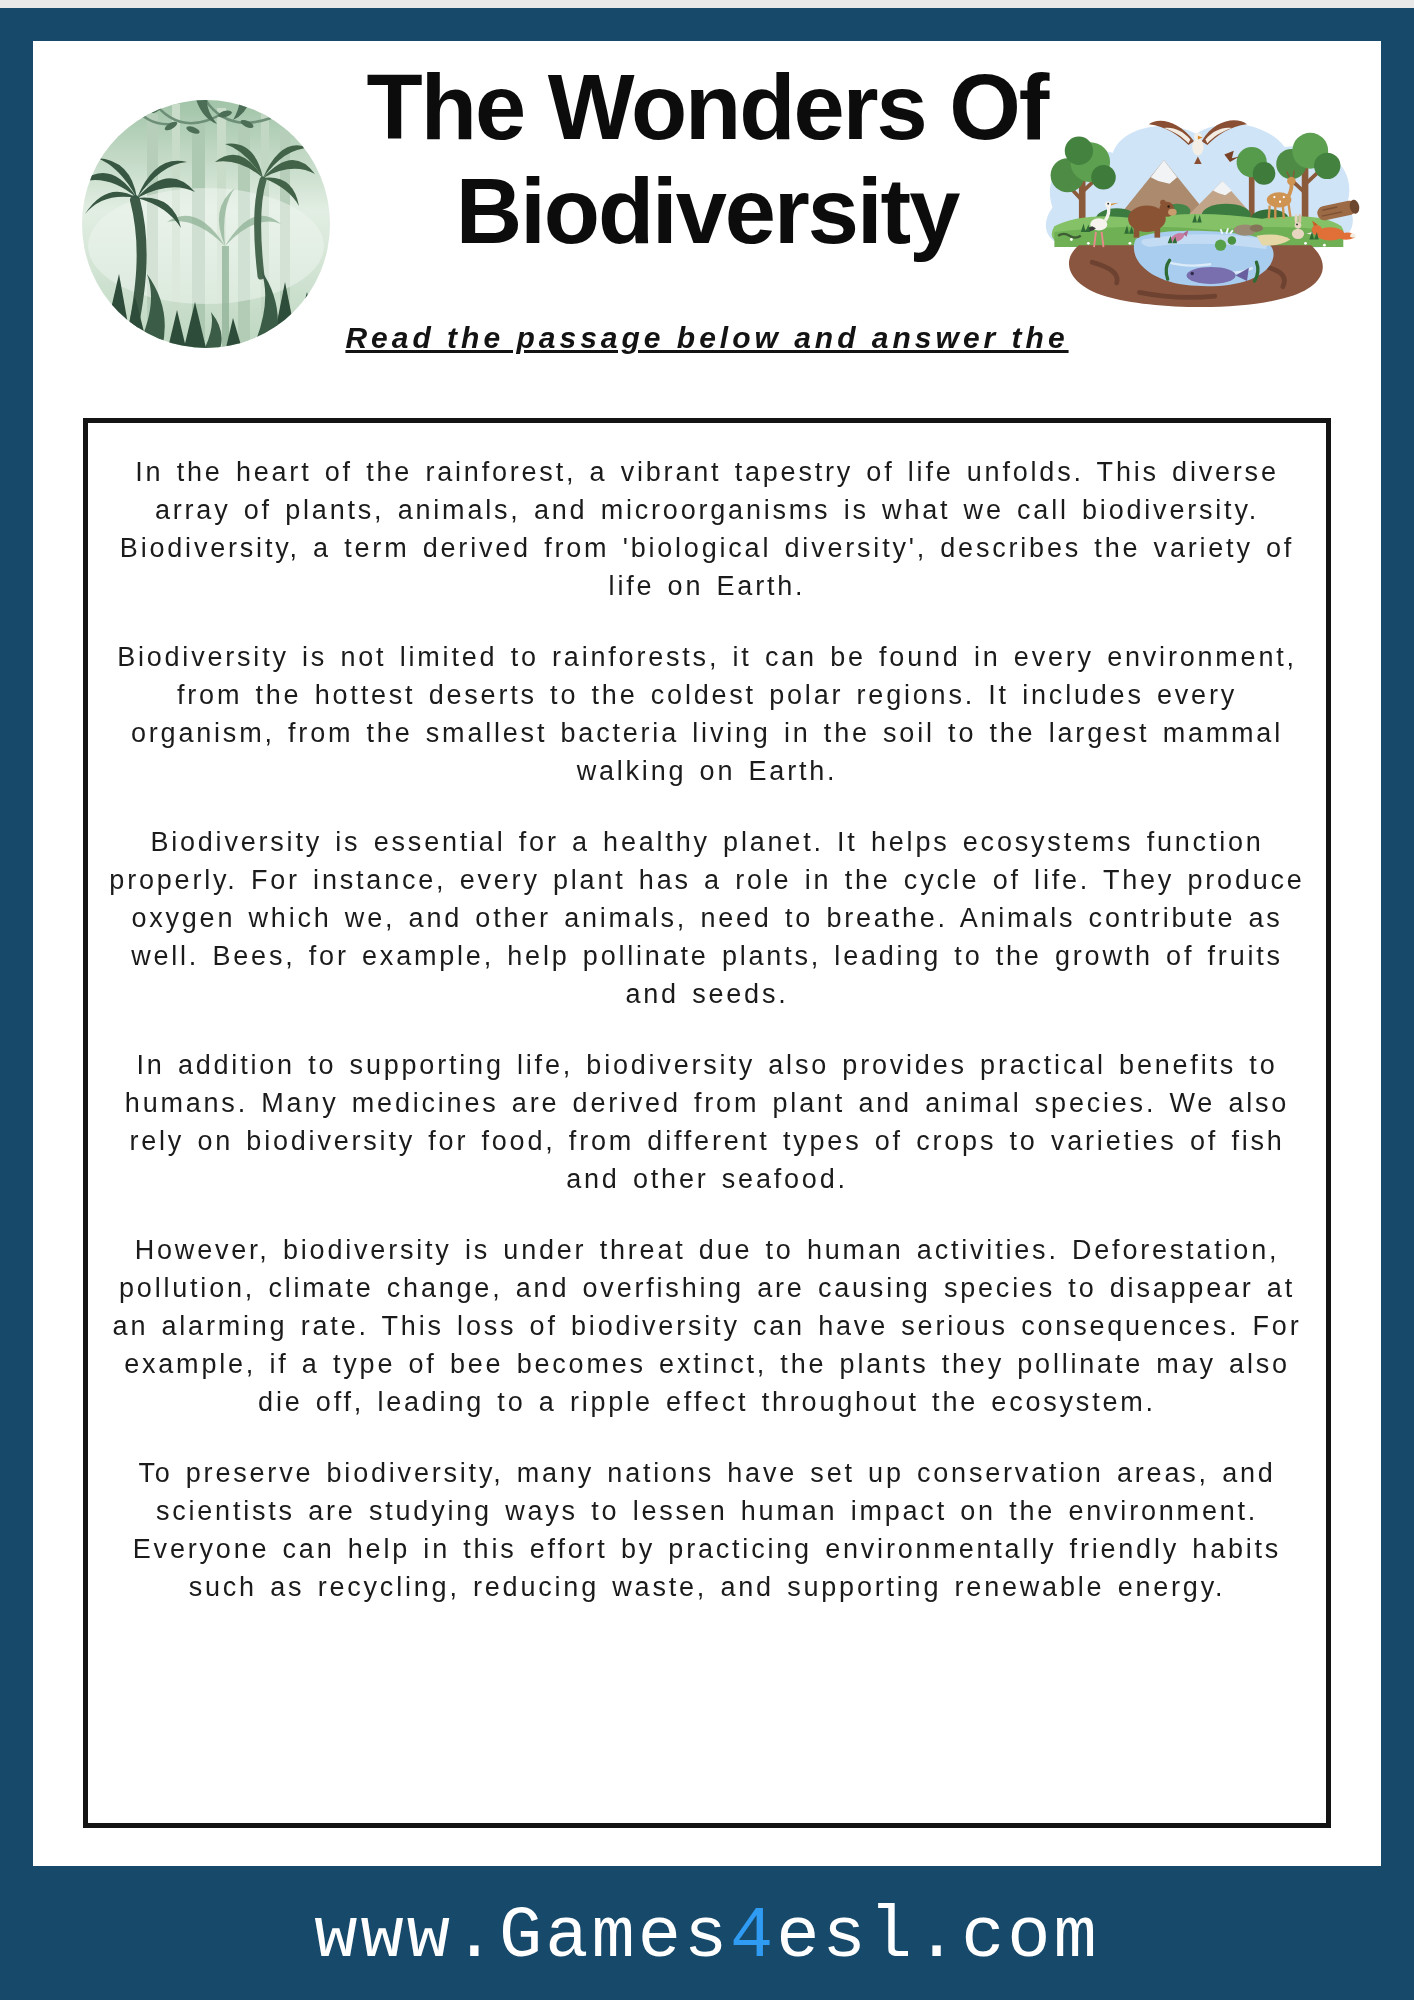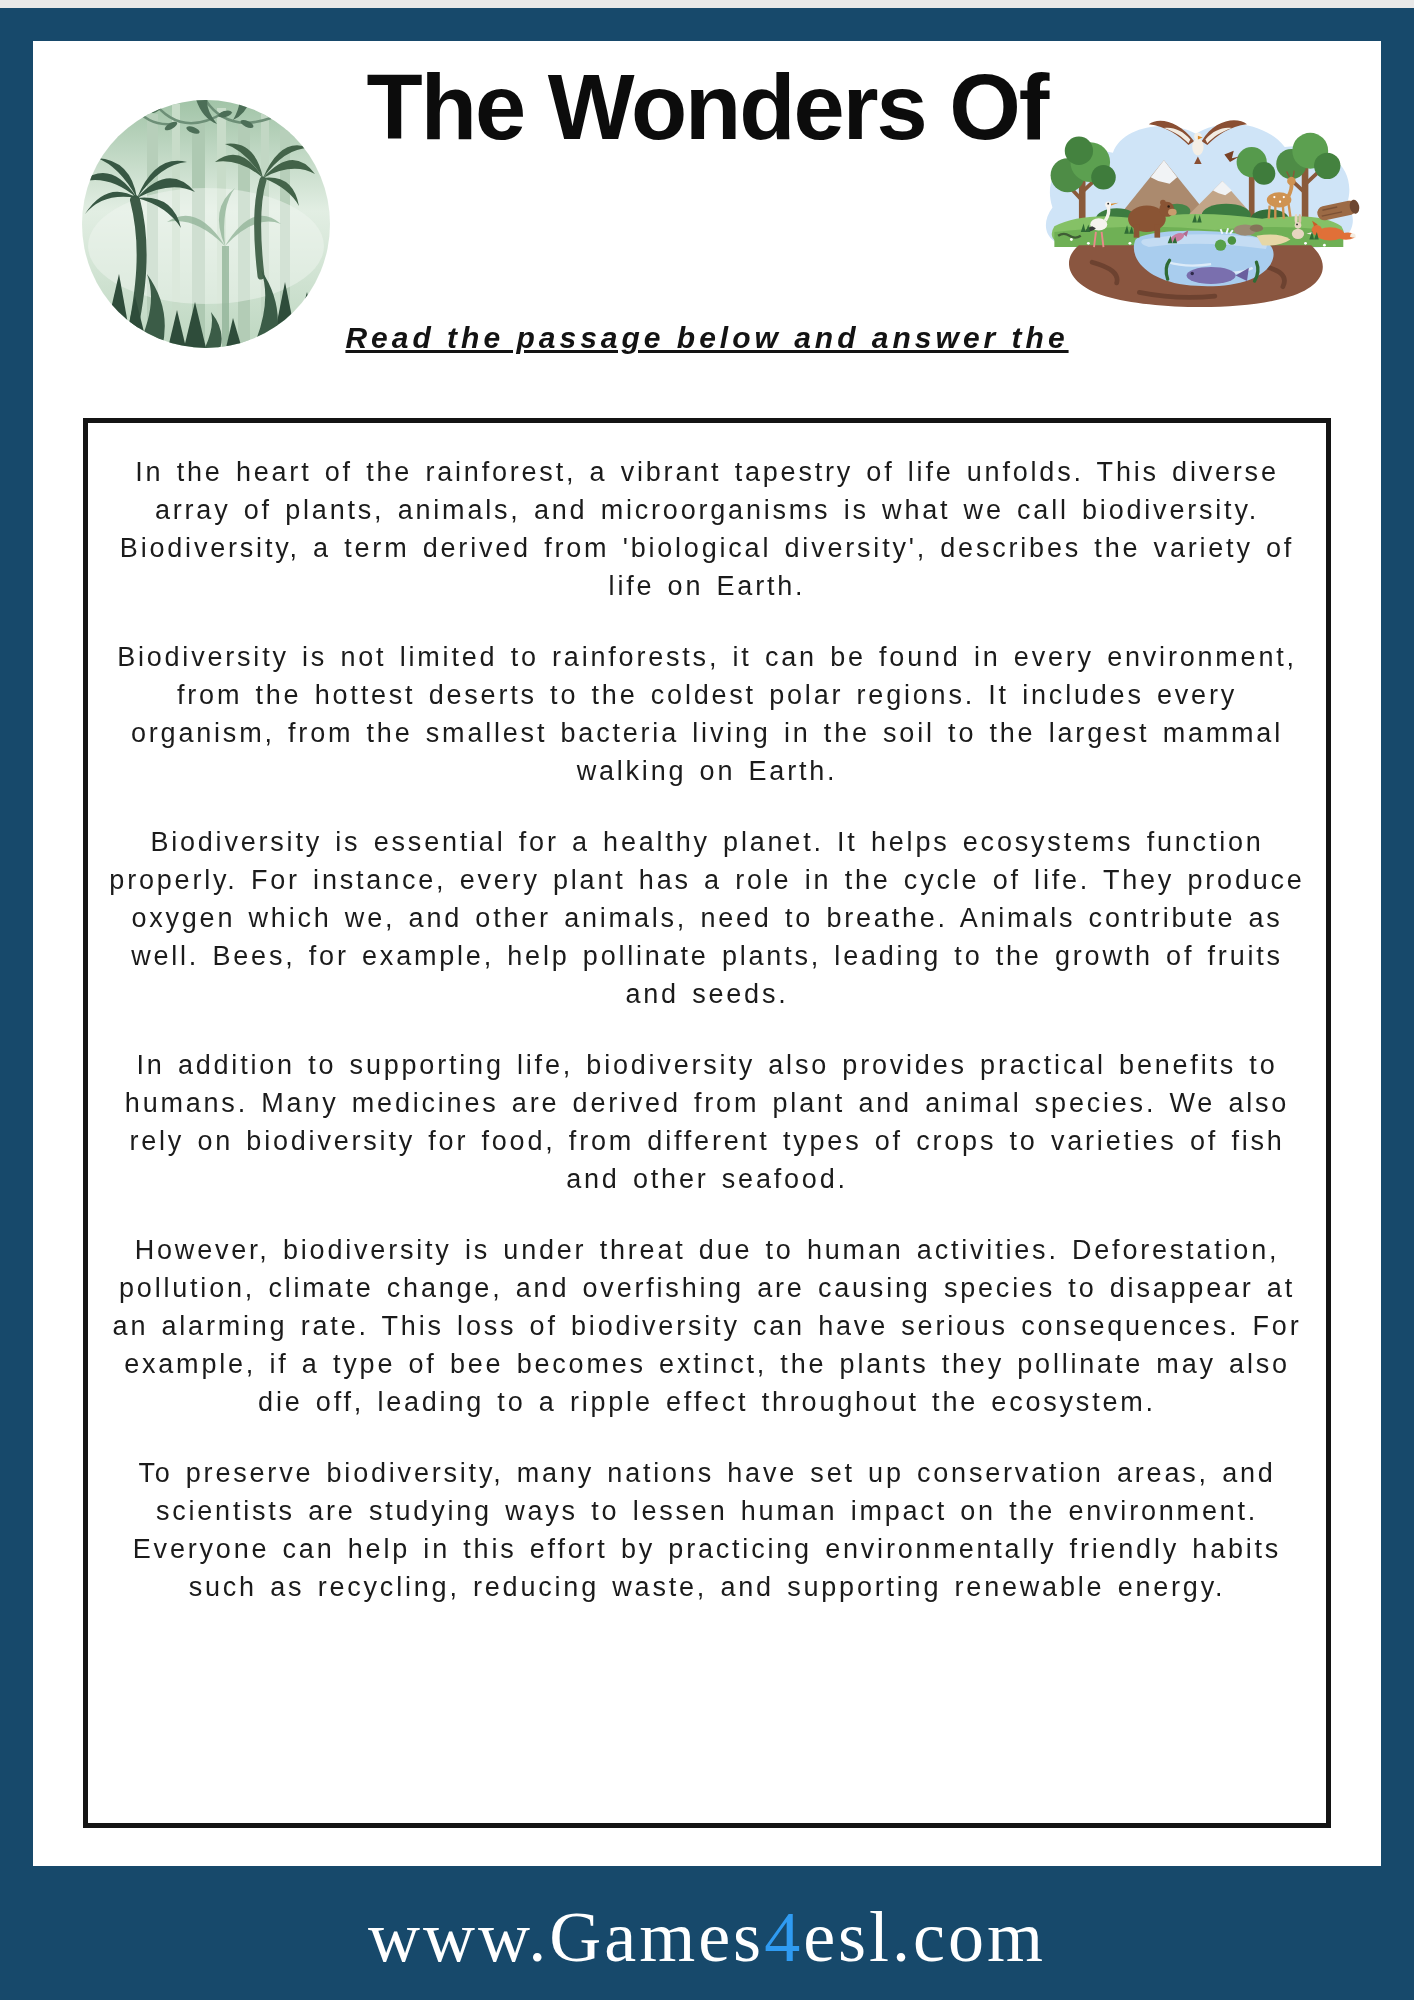--- a/index.html
+++ b/index.html
@@ -37,21 +37,21 @@
     font-size:27px;line-height:38px;letter-spacing:2.8px;word-spacing:3px;
     font-weight:400;
   }
   .passage-box p:last-child{margin-bottom:0;}
   
   .footer{
     position:absolute;left:0;right:0;bottom:0;height:142px;
     background:#17496b;display:flex;align-items:center;justify-content:center;
   }
   .footer .url{
-    font-family:Liberation Serif, serif;font-size:72px;color:#ffffff;
+    font-family:Liberation Mono, monospace;font-size:72px;color:#ffffff;
     letter-spacing:3px;font-weight:400;line-height:1;
   }
   .footer .url .accent{color:#2f9bf2;}
 </style>
 </head>
 <body>
 
 <div class="page">
   <div class="content">
 
@@ -278,20 +278,21 @@
             <circle cx="66" cy="138" r="1.5"></circle>
           <circle cx="296" cy="138" r="1.5"></circle>
             <circle cx="316" cy="140" r="1.5"></circle>
           <circle cx="110" cy="138" r="1.5"></circle>
         </g>
       </svg>
     </div>
 
     <div class="title">
       <div>The Wonders Of</div>
+      <div>Biodiversity</div>
     </div>
 
     <div class="subtitle">
       <div>Read the passage below and answer the</div>
     </div>
 
     <div class="passage-box">
       <p>In the heart of the rainforest, a vibrant tapestry of life unfolds. This diverse array of plants, animals, and microorganisms is what we call biodiversity. Biodiversity, a term derived from 'biological diversity', describes the variety of life on Earth.</p>
       <p>Biodiversity is not limited to rainforests, it can be found in every environment, from the hottest deserts to the coldest polar regions. It includes every organism, from the smallest bacteria living in the soil to the largest mammal walking on Earth.</p>
       <p>Biodiversity is essential for a healthy planet. It helps ecosystems function properly. For instance, every plant has a role in the cycle of life. They produce oxygen which we, and other animals, need to breathe. Animals contribute as well. Bees, for example, help pollinate plants, leading to the growth of fruits and seeds.</p>

